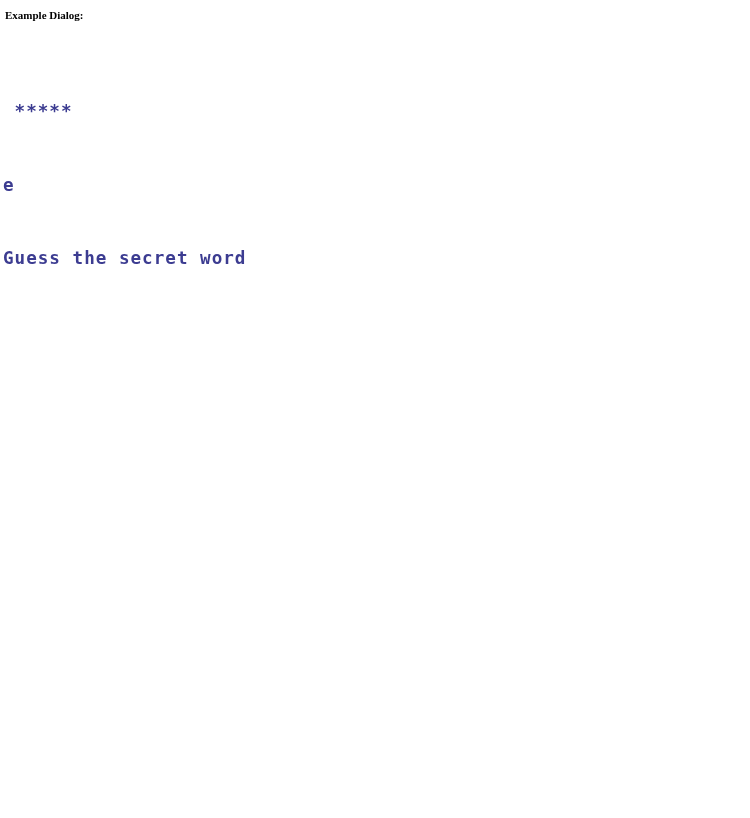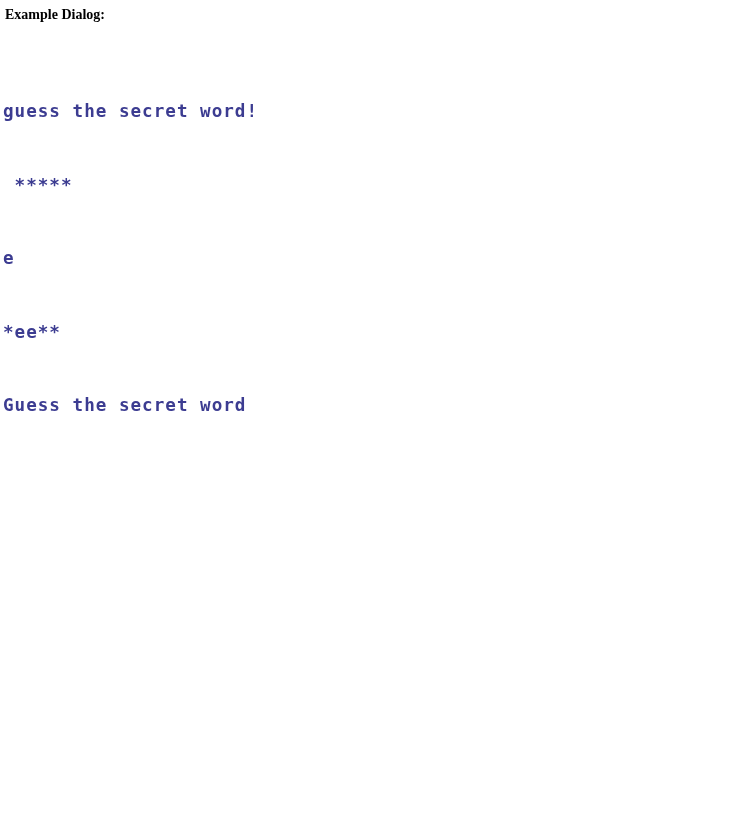--- a/index.html
+++ b/index.html
@@ -19,21 +19,21 @@
     height: 818px;
     background: #ffffff;
     overflow: hidden;
   }
   .section-heading {
     position: absolute;
     left: 5px;
     top: 5px;
     font-family: "Liberation Serif", "DejaVu Serif", serif;
     font-weight: bold;
-    font-size: 14px;
+    font-size: 11px;
     line-height: 20px;
     color: #000000;
     white-space: pre;
   }
   .transcript {
     position: absolute;
     left: 3px;
     top: 50px;
     width: 747px;
     font-family: "DejaVu Sans Mono", "Liberation Mono", monospace;
@@ -51,24 +51,22 @@
   }
 </style>
 </head>
 <body>
 
 <div class="page">
 
   <div class="section-heading">Example Dialog:</div>
 
   <div class="transcript">
-    <span class="transcript-line">guess the secret word!</span>
     <span class="transcript-line"> *****</span>
     <span class="transcript-line">e</span>
-    <span class="transcript-line">*ee**</span>
     <span class="transcript-line">Guess the secret word</span>
     
     
     
     
     
     
     
     
     

